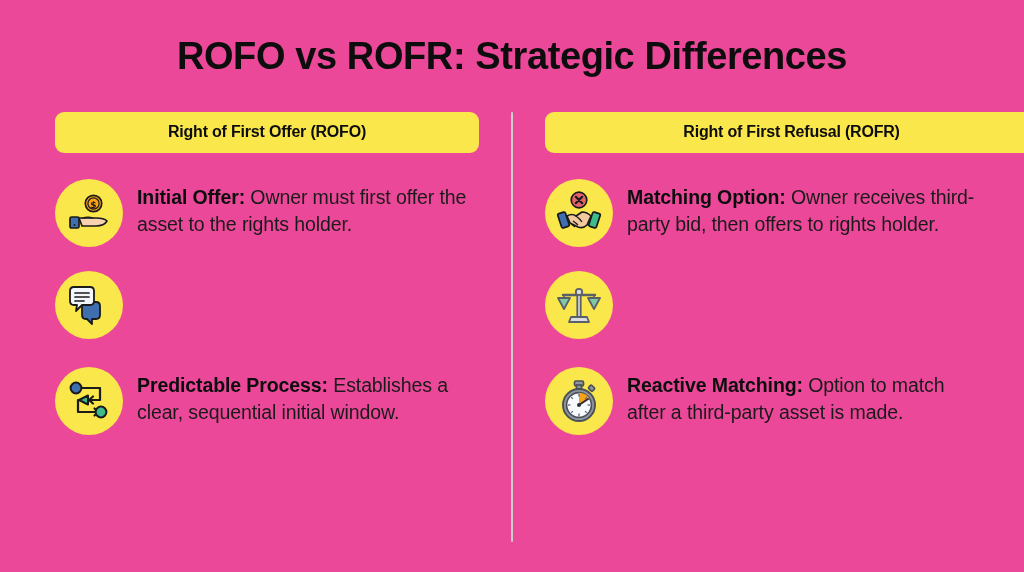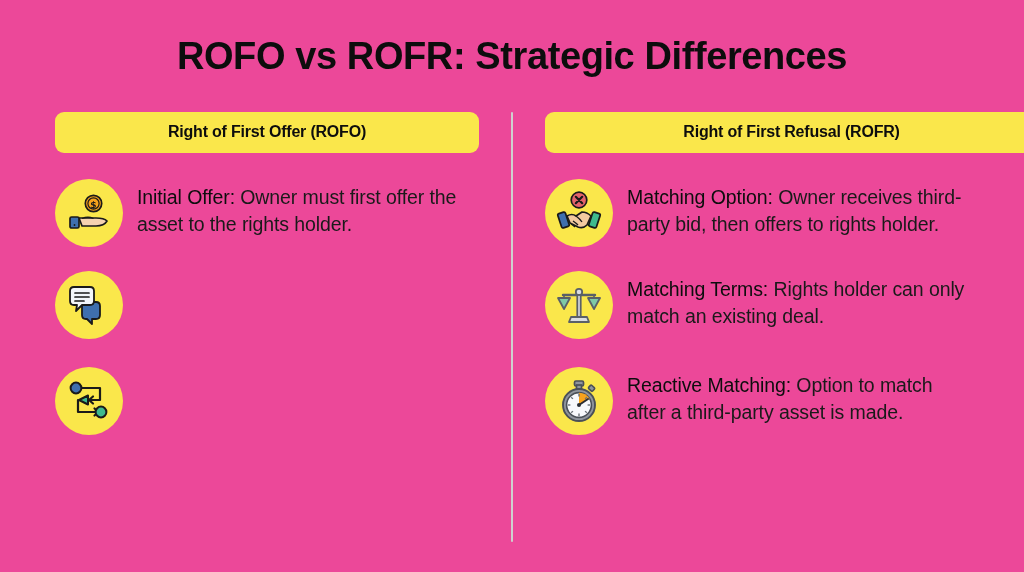--- a/index.html
+++ b/index.html
@@ -99,21 +99,21 @@
 
   .item-text {
     flex: 1 1 auto;
     font-size: 19.5px;
     line-height: 1.38;
     color: #1a1a1a;
     padding-top: 5px;
     letter-spacing: -0.1px;
   }
   .item-text .lbl {
-    font-weight: normal;
+    font-weight: bold;
     color: #0d0d0d;
   }
   .item-text .bdy { font-weight: normal; }
 
   
   .column.left  .items .item:nth-child(1) { margin-bottom: 24px; }
   .column.left  .items .item:nth-child(2) { margin-bottom: 28px; }
   .column.right .items .item:nth-child(1) { margin-bottom: 24px; }
   .column.right .items .item:nth-child(2) { margin-bottom: 28px; }
 </style>
@@ -164,20 +164,23 @@
         <div class="icon-wrap">
           <svg width="46" height="46" viewBox="0 0 46 46" aria-hidden="true">
             <path d="M10 10 L34 10 L34 22 L24 22" fill="none" stroke="#1a1a1a" stroke-width="2.2" stroke-linecap="round" stroke-linejoin="round"></path>
             <path d="M27 18.5 L23 22 L27 25.5" fill="none" stroke="#1a1a1a" stroke-width="2.2" stroke-linecap="round" stroke-linejoin="round"></path>
             <path d="M12 22 L12 34 L32 34" fill="none" stroke="#1a1a1a" stroke-width="2.2" stroke-linecap="round" stroke-linejoin="round"></path>
             <path d="M28.5 30.5 L32.5 34 L28.5 37.5" fill="none" stroke="#1a1a1a" stroke-width="2.2" stroke-linecap="round" stroke-linejoin="round"></path>
             <path d="M22 17.5 L22 26.5 L13 22 Z" fill="#3fba8d" stroke="#1a1a1a" stroke-width="2" stroke-linejoin="round"></path>
             <circle cx="10" cy="10" r="5.4" fill="#3f6fae" stroke="#1a1a1a" stroke-width="2"></circle>
             <circle cx="35" cy="34" r="5.4" fill="#3fba8d" stroke="#1a1a1a" stroke-width="2"></circle>
           </svg>
+        </div>
+        <div class="item-text">
+          <span class="lbl">Predictable Process:</span><span class="bdy"> Establishes a clear, sequential initial window.</span>
         </div>
       </div>
 
     </div>
   </div>
 
   <div class="column right">
     <div class="pill">Right of First Refusal (ROFR)</div>
 
     <div class="items">
@@ -205,23 +208,20 @@
           <svg width="46" height="46" viewBox="0 0 46 46" aria-hidden="true">
             <line x1="7" y1="13" x2="39" y2="13" stroke="#5a6068" stroke-width="2.4" stroke-linecap="round"></line>
             <circle cx="23" cy="10" r="3.2" fill="#d9dde2" stroke="#5a6068" stroke-width="1.8"></circle>
             <rect x="21.3" y="13" width="3.4" height="22" fill="#d9dde2" stroke="#5a6068" stroke-width="1.8"></rect>
             <path d="M15 35 L31 35 L33 40 L13 40 Z" fill="#d9dde2" stroke="#5a6068" stroke-width="1.8" stroke-linejoin="round"></path>
             <path d="M2 16 L14 16 L8 27 Z" fill="#7fc9a6" stroke="#5a6068" stroke-width="1.8" stroke-linejoin="round"></path>
             <path d="M32 16 L44 16 L38 27 Z" fill="#7fc9a6" stroke="#5a6068" stroke-width="1.8" stroke-linejoin="round"></path>
             <line x1="8" y1="13" x2="8" y2="16" stroke="#5a6068" stroke-width="1.6"></line>
             <line x1="38" y1="13" x2="38" y2="16" stroke="#5a6068" stroke-width="1.6"></line>
           </svg>
-        </div>
-        <div class="item-text">
-          <span class="lbl">Matching Terms:</span><span class="bdy"> Rights holder can only match an existing deal.</span>
         </div>
       </div>
 
       <div class="item">
         <div class="icon-wrap">
           <svg width="46" height="46" viewBox="0 0 46 46" aria-hidden="true">
             <rect x="18.5" y="3" width="9" height="5" rx="1.4" fill="#8f959d" stroke="#4a5058" stroke-width="1.7"></rect>
             <rect x="20.5" y="7" width="5" height="4" fill="#8f959d" stroke="#4a5058" stroke-width="1.7"></rect>
             <rect x="33" y="8" width="5.5" height="4.5" rx="1.2" transform="rotate(42 35.7 10)" fill="#8f959d" stroke="#4a5058" stroke-width="1.6"></rect>
             <circle cx="23" cy="27" r="16" fill="#8f959d" stroke="#4a5058" stroke-width="1.9"></circle>

